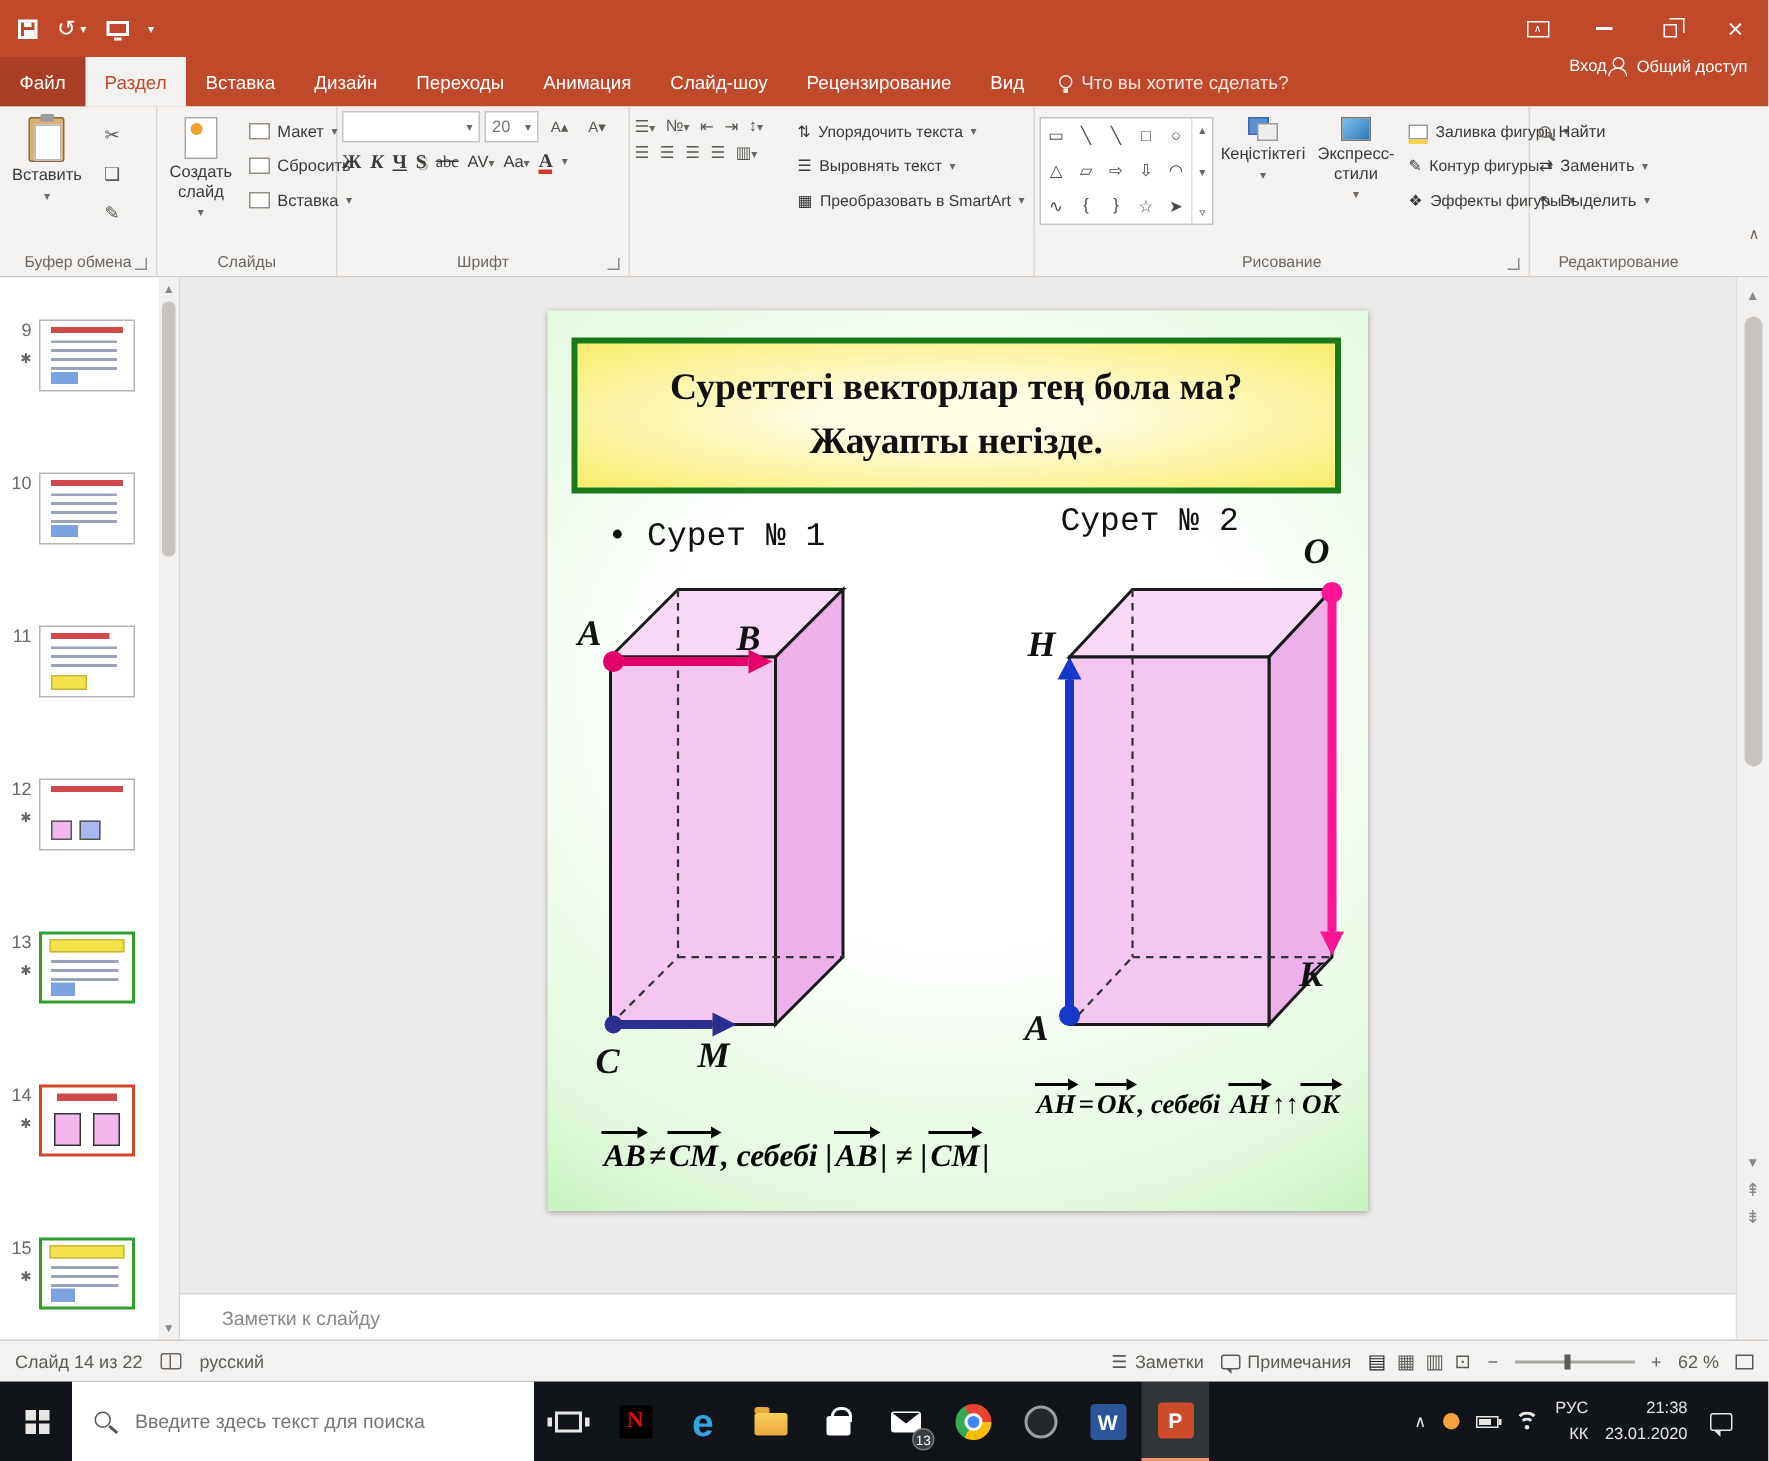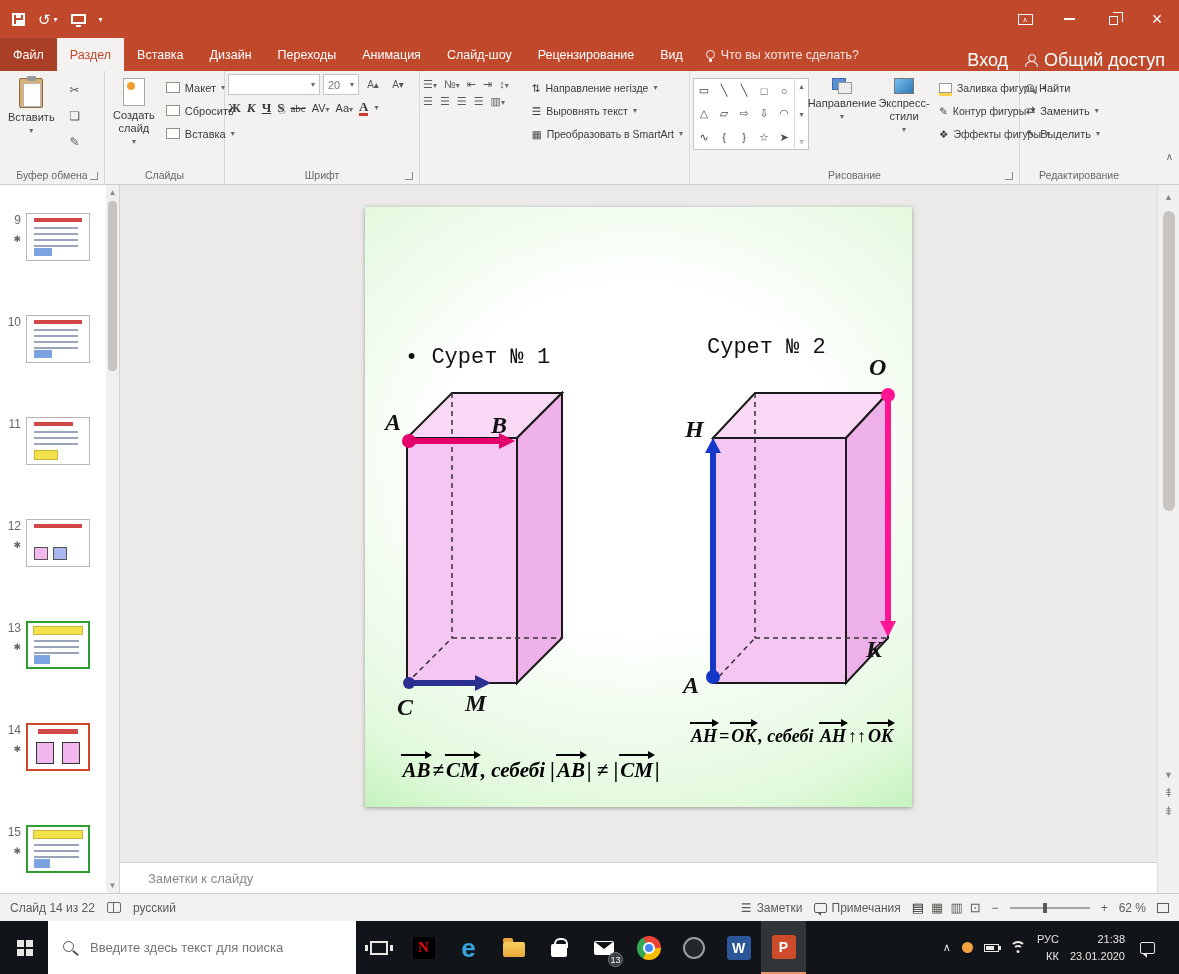--- a/index.html
+++ b/index.html
@@ -32,21 +32,21 @@
 .i-close{font-size:18px;line-height:1}
 
 
 .tabrow{position:absolute;left:0;top:38px;right:0;height:33px;background:var(--accent);display:flex;align-items:stretch;color:#fff}
 .tab{padding:0 13px;font-size:12.5px;display:flex;align-items:center}
 .tab.active{background:var(--ribbon-bg);color:var(--accent)}
 .tab.file{background:var(--accent-dark)}
 .tellme{display:flex;align-items:center;gap:6px;margin-left:10px;font-size:12.5px;color:rgba(255,255,255,.85)}
 .i-bulb{width:9px;height:9px;border:1.5px solid rgba(255,255,255,.9);border-radius:50%;position:relative}
 .i-bulb::after{content:"";position:absolute;left:2px;bottom:-4px;width:3px;height:3px;background:rgba(255,255,255,.9)}
-.tab-right{margin-left:auto;display:flex;align-items:flex-end;gap:16px;padding-right:14px;font-size:18px}
+.tab-right{margin-left:auto;display:flex;align-items:flex-start;padding-right:14px;font-size:11px}
 .share{display:flex;align-items:center;gap:6px}
 .i-person{width:14px;height:13px;position:relative}
 .i-person::before{content:"";position:absolute;top:0;left:4px;width:6px;height:6px;border:1.5px solid #fff;border-radius:50%}
 .i-person::after{content:"";position:absolute;bottom:0;left:1px;width:11px;height:5px;border:1.5px solid #fff;border-bottom:none;border-radius:6px 6px 0 0}
 
 
 .ribbon{position:absolute;left:0;top:71px;right:0;height:114px;background:var(--ribbon-bg);border-bottom:1px solid #cfccc9;display:flex}
 .rgroup{border-right:1px solid #d9d6d3;display:flex;flex-direction:column;padding:3px 3px 0}
 .rg-body{flex:1;display:flex;gap:3px}
 .rg-footer{height:18px;display:flex;align-items:center;justify-content:center;font-size:10.5px;color:#6a6764;position:relative}
@@ -366,21 +366,21 @@
           <span>☰</span>
           <span>☰</span>
           <span>☰</span>
           <span>☰</span>
           <span><span>▥</span><span class="dd">▾</span></span>
         </div>
       </div>
       <div class="stackcol">
         <button class="rowbtn small">
             <span>⇅</span>
-            <span>Направление негізде</span>
+            <span>Упорядочить текста</span>
             <span class="dd">▾</span>
           </button>
         <button class="rowbtn small">
             <span>☰</span>
             <span>Выровнять текст</span>
             <span class="dd">▾</span>
           </button>
         <button class="rowbtn small">
             <span>▦</span>
             <span>Преобразовать в SmartArt</span>
@@ -417,21 +417,21 @@
             </div>
           </div>
         <div class="gallery-scroll">
           <span>▴</span>
           <span>▾</span>
           <span>▿</span>
         </div>
       </div>
       <div class="bigbtn" style="width:60px">
         <span class="i-arrange"></span>
-        <span class="lbl">Направление</span>
+        <span class="lbl">Кеңістіктегі</span>
         <span class="dd">▾</span>
       </div>
       <div class="bigbtn" style="width:58px">
         <span class="i-quick"></span>
         <span class="lbl">Экспресс-стили</span>
         <span class="dd">▾</span>
       </div>
       <div class="stackcol">
         <button class="rowbtn small">
             <span class="i-fill"></span>
@@ -571,20 +571,21 @@
   <div class="panel-scroll">
     <span>▲</span>
     <span class="p-thumb"></span>
     <span class="flexsp"></span>
     <span>▼</span>
   </div>
 </div>
 
 <div class="workspace">
   <div class="slide">
+    <div class="slide-title">Суреттегі векторлар тең бола ма? Жауапты негізде.</div>
     <div class="caption cap1">• Сурет № 1</div>
     <div class="caption cap2">Сурет № 2</div>
 
     <svg class="figsvg fig1" width="230" height="370" viewBox="0 0 230 370">
       <polygon points="28,83 73,38 183,38 138,83" fill="#f9d9f6" stroke="#1a1a1a" stroke-width="2"></polygon>
       <polygon points="138,83 183,38 183,283 138,328" fill="#edb0e8" stroke="#1a1a1a" stroke-width="2"></polygon>
       <polygon points="28,83 138,83 138,328 28,328" fill="var(--box-pink)" stroke="#1a1a1a" stroke-width="2"></polygon>
       <line x1="73" y1="38" x2="73" y2="283" stroke="#333" stroke-width="1.5" stroke-dasharray="5,4"></line>
       <line x1="73" y1="283" x2="183" y2="283" stroke="#333" stroke-width="1.5" stroke-dasharray="5,4"></line>
       <line x1="28" y1="328" x2="73" y2="283" stroke="#333" stroke-width="1.5" stroke-dasharray="5,4"></line>

